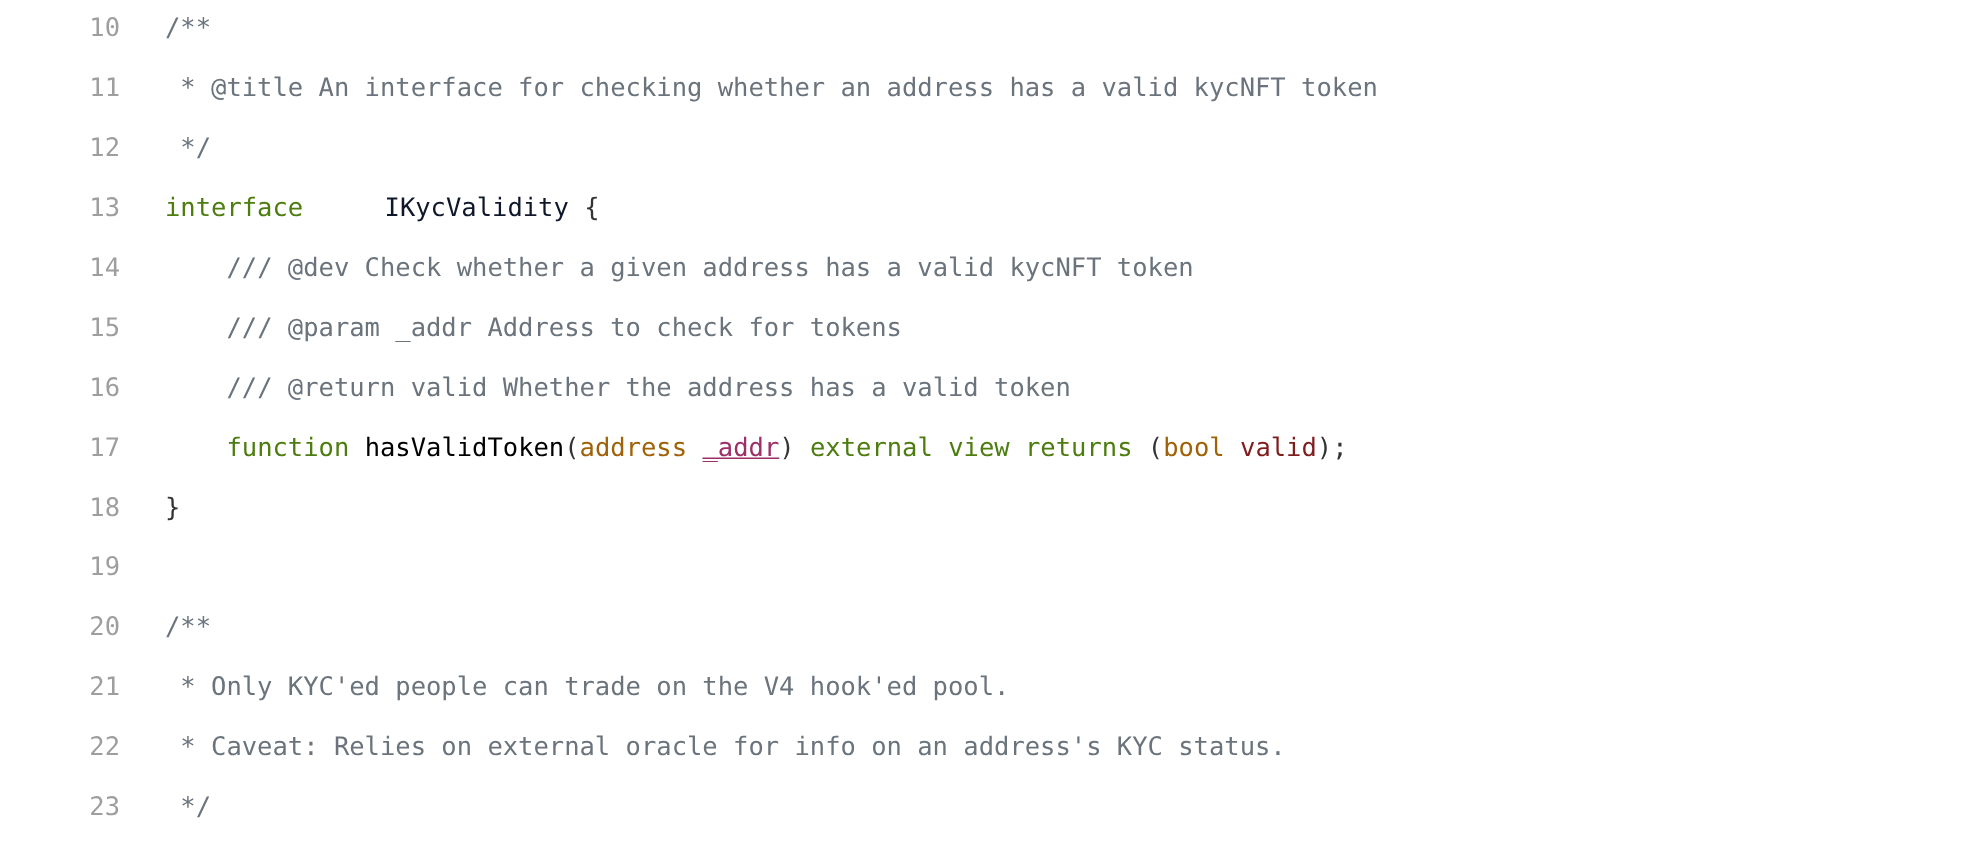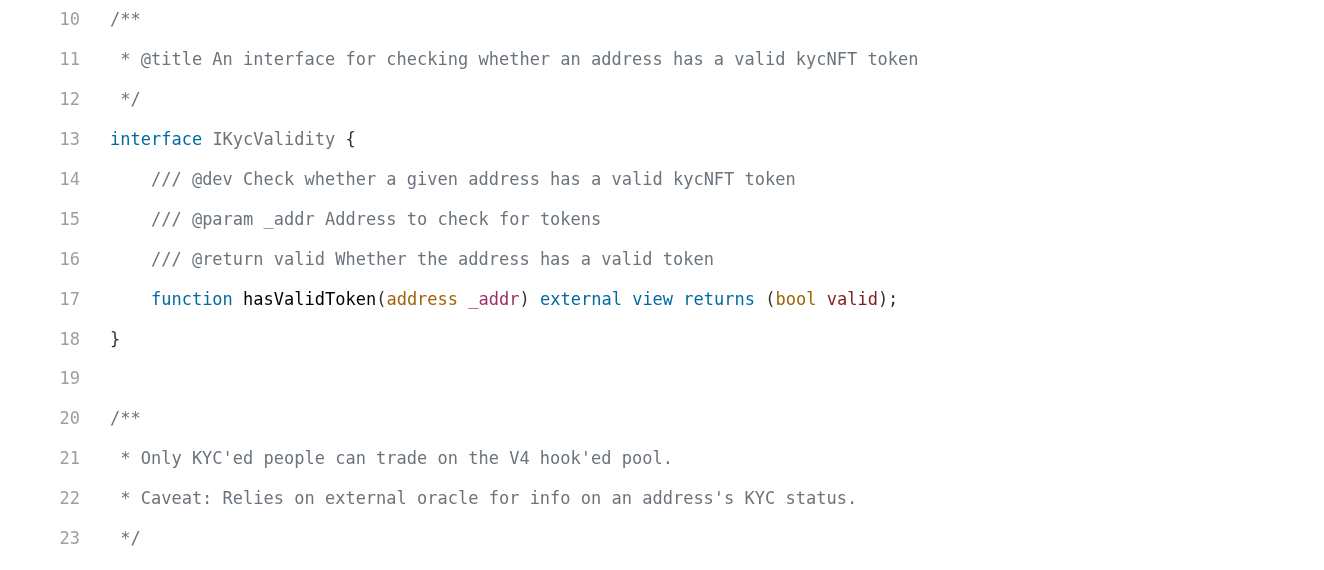--- a/index.html
+++ b/index.html
@@ -25,24 +25,24 @@
     color: #9e9ea0;
     user-select: none;
     flex: 0 0 auto;
   }
   .line {
     flex: 1 1 auto;
     white-space: pre;
   }
   
   .c  { color: #6b747c; }           
-  .kw { color: #0369a1; }           
-  .tn { color: #737373; }           
+  .kw { color: #4d7c0f; }           
+  .tn { color: #0f172a; margin-left: 44px; }           
   .fn { color: #000000; }           
   .ty { color: #a16207; }           
   .id { color: #7f1d1d; }           
-  .pr { color: #9d2f66; }           
+  .pr { color: #9d2f66; text-decoration: underline; }           
   .p  { color: #333; }
 </style>
 </head>
 <body>
 
 <div class="code-block" id="code-root"><div class="row"><div class="gutter">10</div><div class="line"><span class="c">/**</span></div></div><div class="row"><div class="gutter">11</div><div class="line"><span class="c"> * @title An interface for checking whether an address has a valid kycNFT token</span></div></div><div class="row"><div class="gutter">12</div><div class="line"><span class="c"> */</span></div></div><div class="row"><div class="gutter">13</div><div class="line"><span class="kw">interface</span><span class="p"> </span><span class="tn">IKycValidity</span><span class="p"> {</span></div></div><div class="row"><div class="gutter">14</div><div class="line"><span>    </span><span class="c">/// @dev Check whether a given address has a valid kycNFT token</span></div></div><div class="row"><div class="gutter">15</div><div class="line"><span>    </span><span class="c">/// @param _addr Address to check for tokens</span></div></div><div class="row"><div class="gutter">16</div><div class="line"><span>    </span><span class="c">/// @return valid Whether the address has a valid token</span></div></div><div class="row"><div class="gutter">17</div><div class="line"><span>    </span><span class="kw">function</span><span class="p"> </span><span class="fn">hasValidToken</span><span class="p">(</span><span class="ty">address</span><span class="p"> </span><span class="pr">_addr</span><span class="p">)</span><span class="p"> </span><span class="kw">external</span><span class="p"> </span><span class="kw">view</span><span class="p"> </span><span class="kw">returns</span><span class="p"> (</span><span class="ty">bool</span><span class="p"> </span><span class="id">valid</span><span class="p">);</span></div></div><div class="row"><div class="gutter">18</div><div class="line"><span class="p">}</span></div></div><div class="row"><div class="gutter">19</div><div class="line"><span class="p"></span></div></div><div class="row"><div class="gutter">20</div><div class="line"><span class="c">/**</span></div></div><div class="row"><div class="gutter">21</div><div class="line"><span class="c"> * Only KYC'ed people can trade on the V4 hook'ed pool.</span></div></div><div class="row"><div class="gutter">22</div><div class="line"><span class="c"> * Caveat: Relies on external oracle for info on an address's KYC status.</span></div></div><div class="row"><div class="gutter">23</div><div class="line"><span class="c"> */</span></div></div></div>
 
 </body></html>

